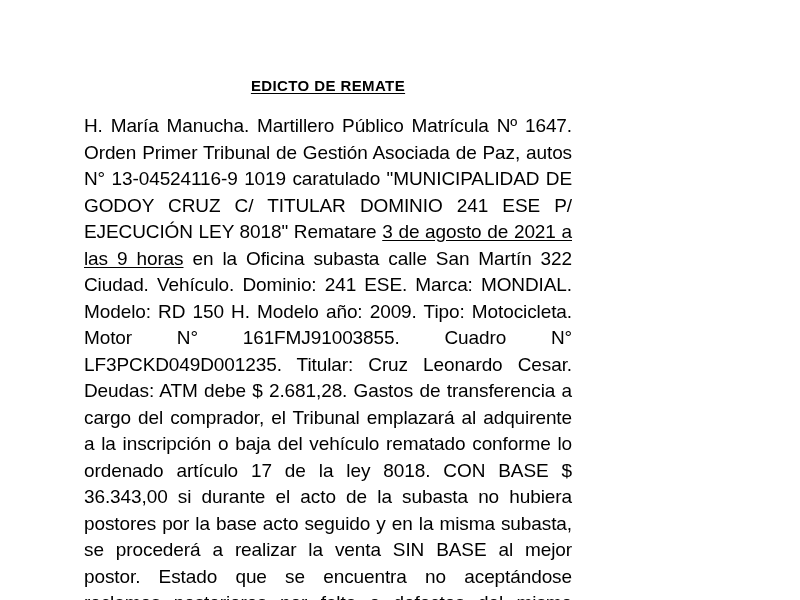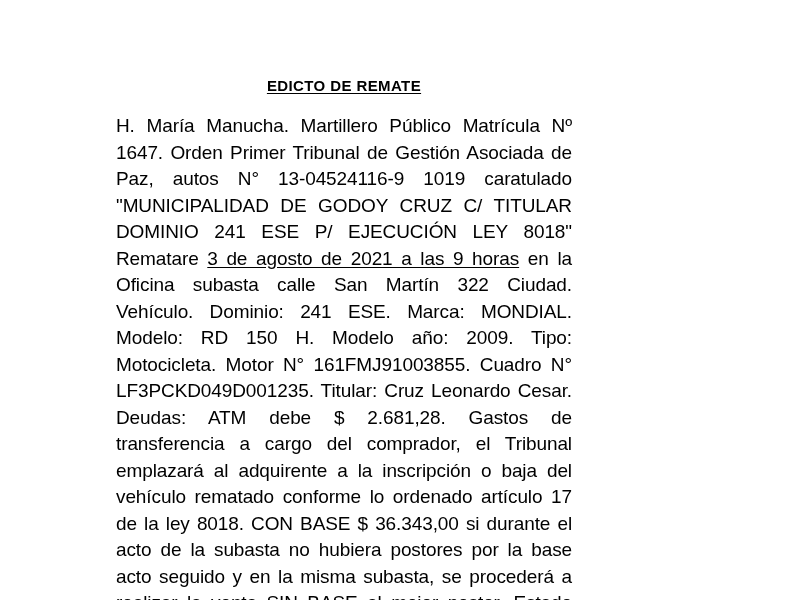--- a/index.html
+++ b/index.html
@@ -6,21 +6,21 @@
     margin: 0;
     padding: 0;
     background: #ffffff;
   }
   .page {
     position: relative;
     width: 684px;
     height: 600px;
     background: #ffffff;
     box-sizing: border-box;
-    padding: 76px 112px 0 116px;
+    padding: 76px 112px 0 84px;
     font-family: "Liberation Sans", sans-serif;
     color: #000000;
     overflow: hidden;
   }
   .doc-title {
     margin: 0;
     font-size: 15px;
     line-height: 19px;
     font-weight: 700;
     text-align: center;

